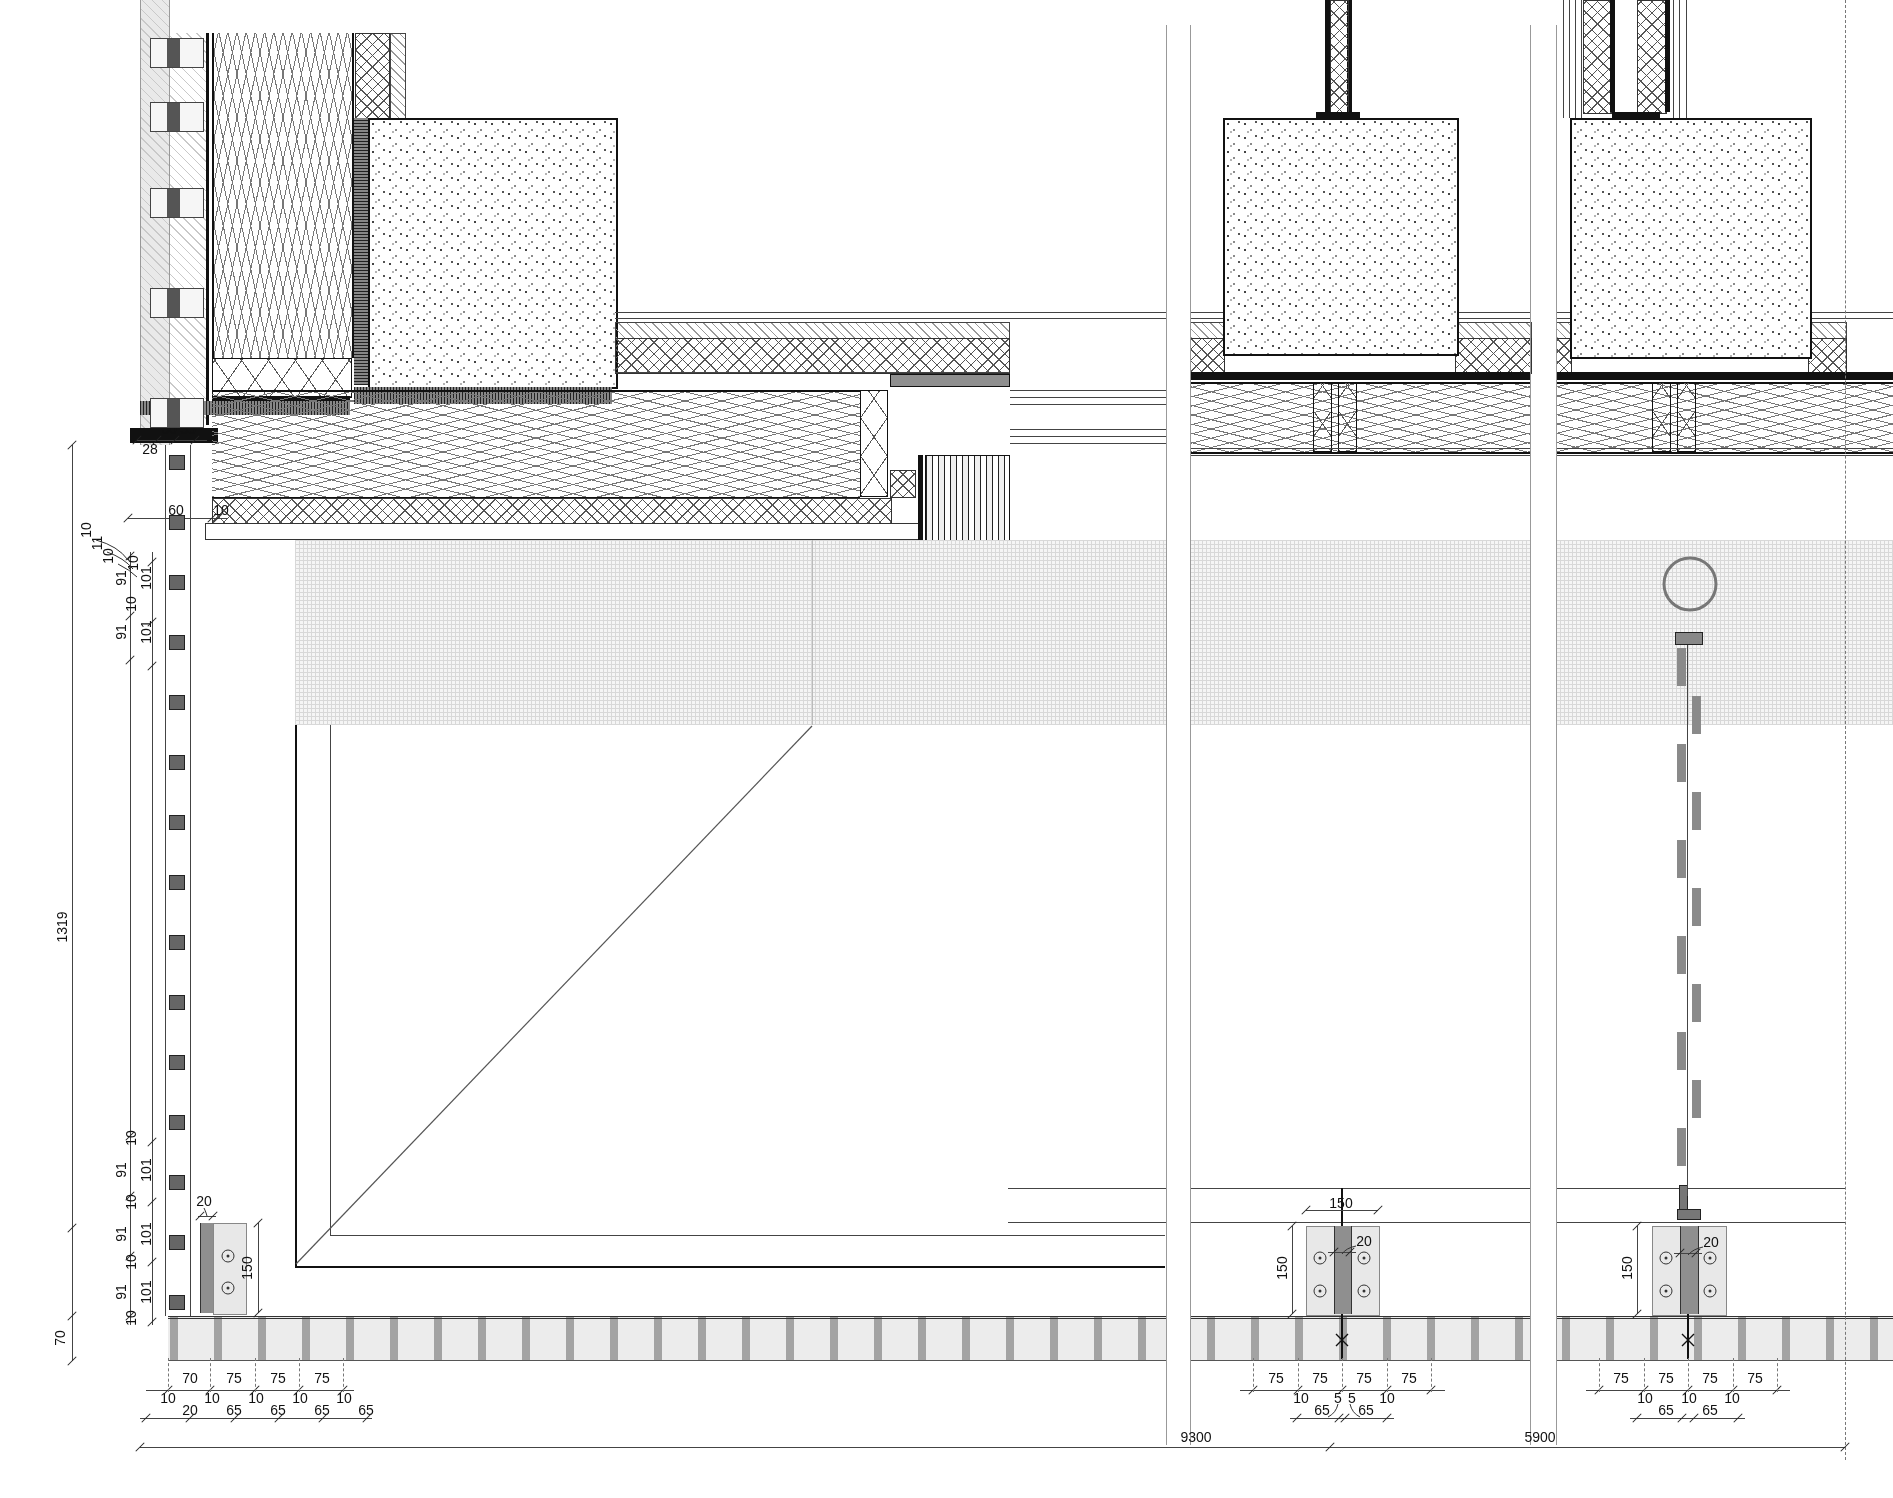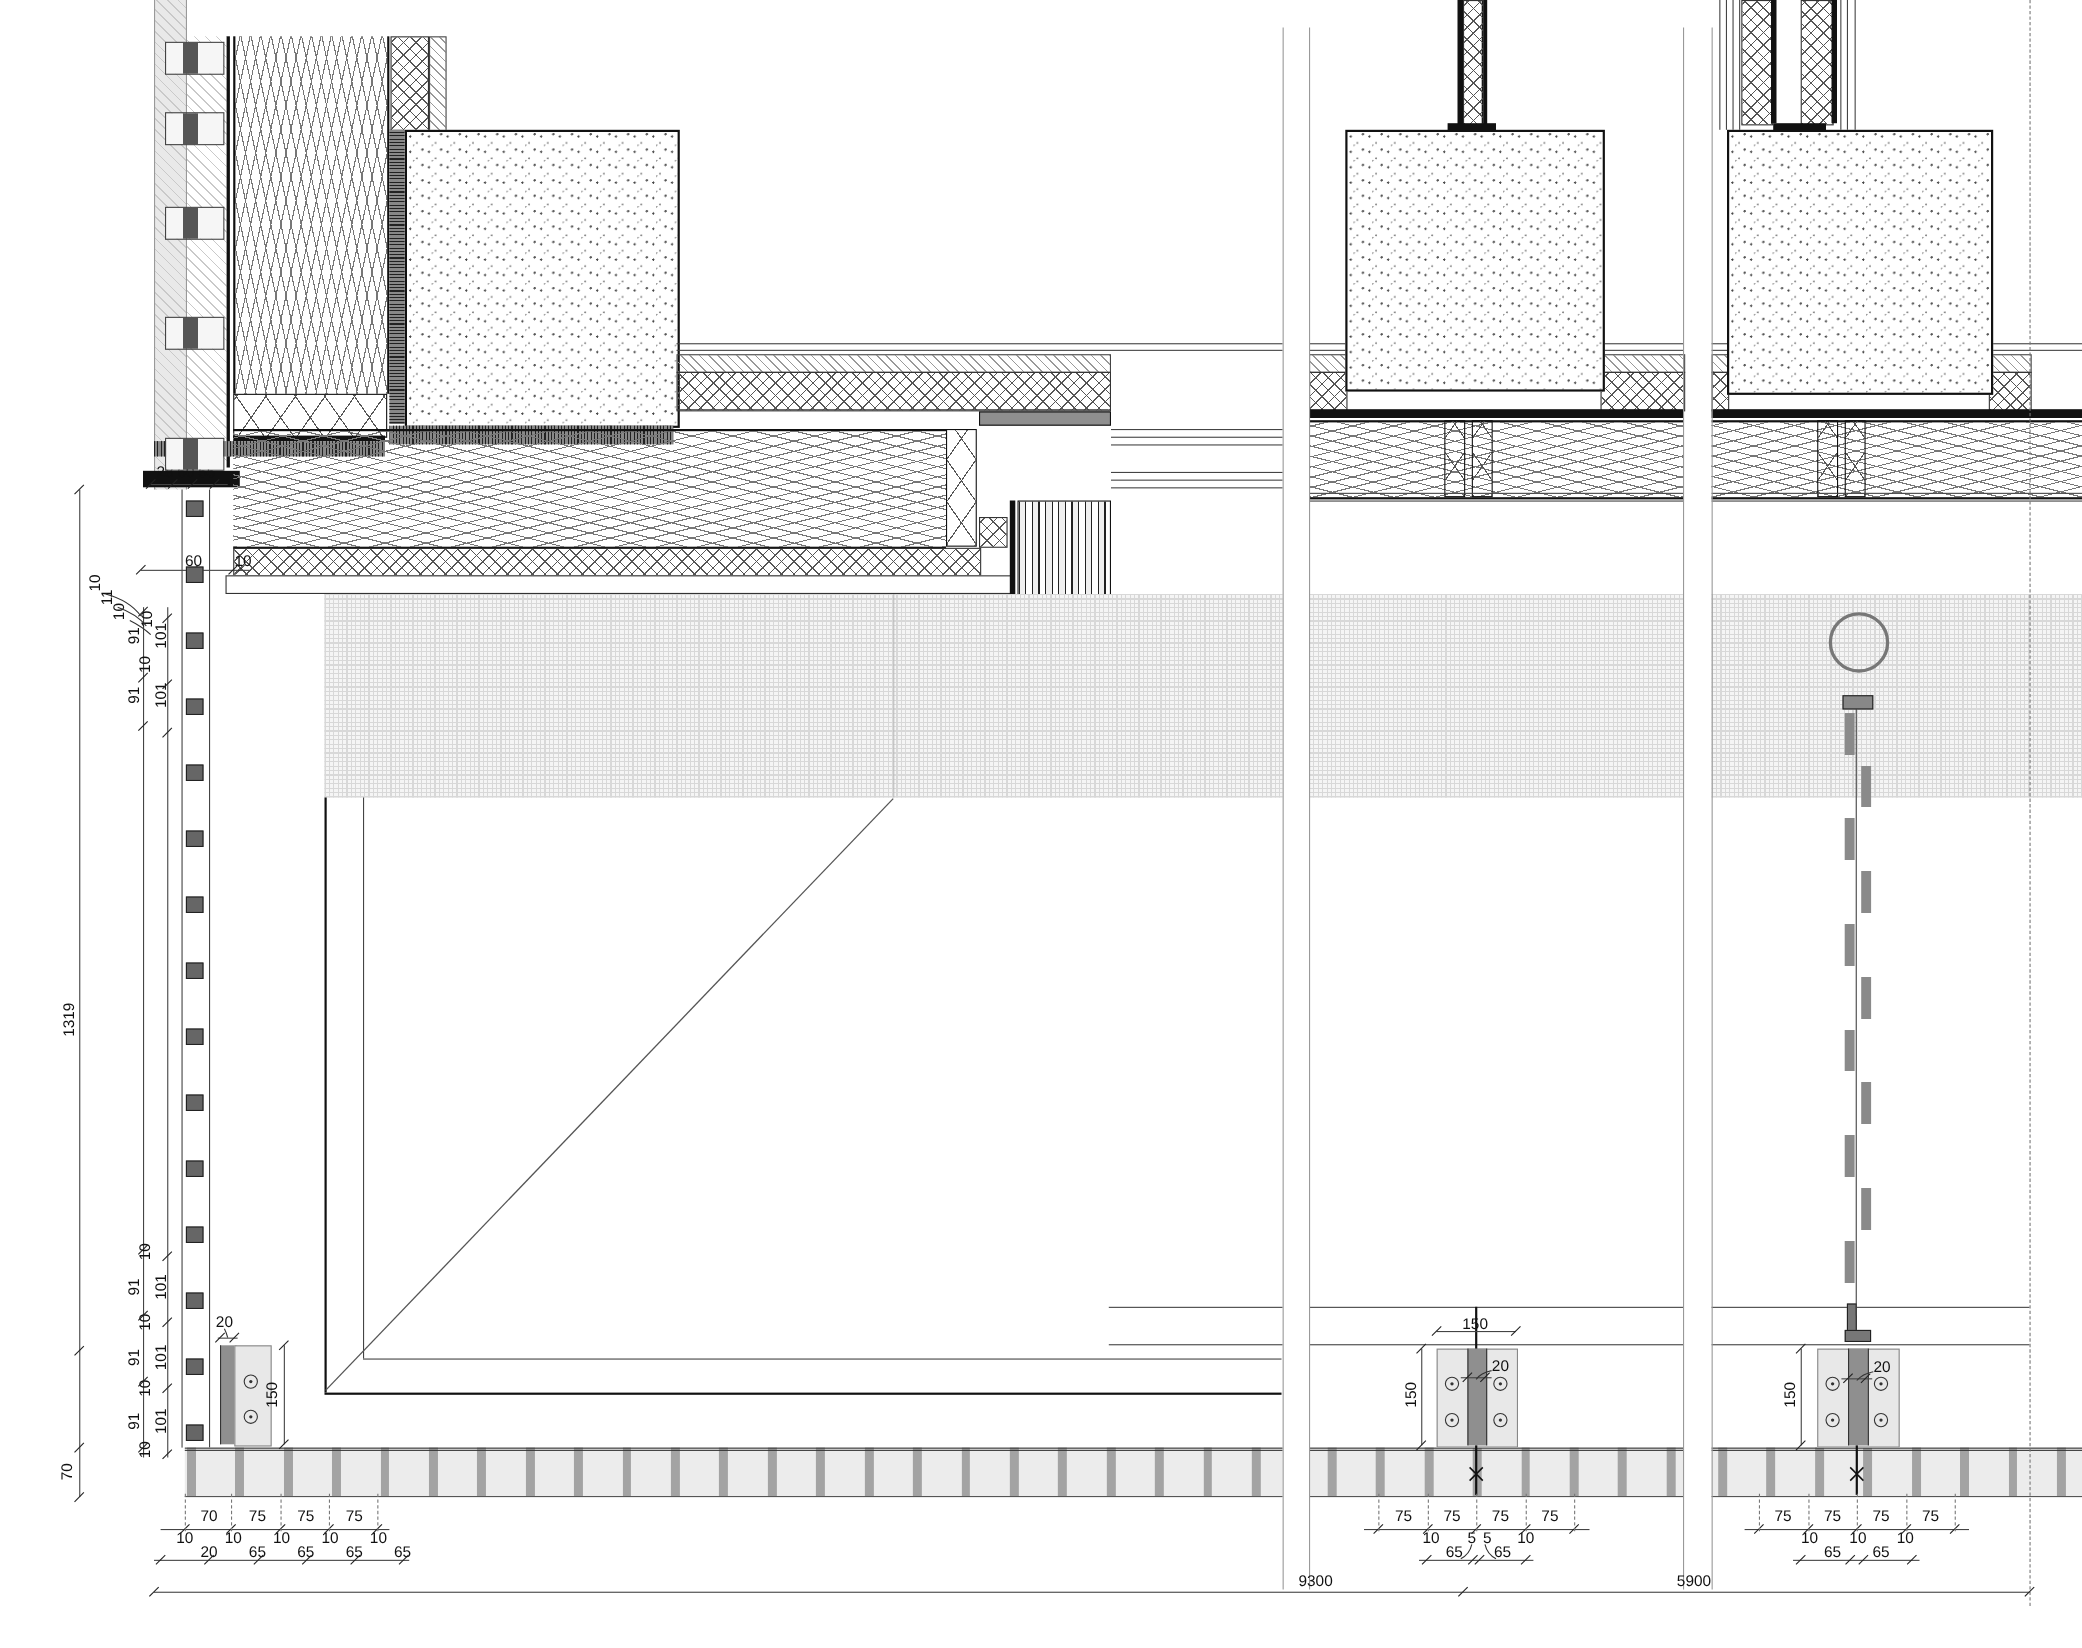--- a/index.html
+++ b/index.html
@@ -223,21 +223,21 @@
     <path d="M118,564 Q130,570 137,577" fill="none" stroke="#333" stroke-width="1"></path>
     <path d="M1356,1246 Q1346,1248 1342,1254" fill="none" stroke="#333" stroke-width="1"></path>
     <path d="M1703,1247 Q1693,1249 1688,1255" fill="none" stroke="#333" stroke-width="1"></path>
     <path d="M204,1208 Q206,1212 207,1216" fill="none" stroke="#333" stroke-width="1"></path>
     <path d="M1338,1404 Q1336,1413 1328,1417" fill="none" stroke="#333" stroke-width="1"></path>
     <path d="M1350,1404 Q1352,1413 1360,1417" fill="none" stroke="#333" stroke-width="1"></path>
     <path d="M1336,1334 L1348,1346 M1348,1334 L1336,1346" stroke="#111" stroke-width="1.4"></path>
     <path d="M1682,1334 L1694,1346 M1694,1334 L1682,1346" stroke="#111" stroke-width="1.4"></path>
   </svg>
 
-  <span class="lbl" style="left:150px;top:429px">28</span>
+  <span class="lbl" style="left:150px;top:449px">28</span>
   <span class="lbl" style="left:169px;top:429px">60</span>
   <span class="lbl" style="left:188px;top:429px">55</span>
   <span class="lbl" style="left:176px;top:510px">60</span>
   <span class="lbl" style="left:221px;top:510px">10</span>
 
   <span class="lblv" style="left:86px;top:530px">10</span>
   <span class="lblv" style="left:97px;top:543px">11</span>
   <span class="lblv" style="left:108px;top:556px">10</span>
 
   <span class="lblv" style="left:133px;top:563px">10</span>

